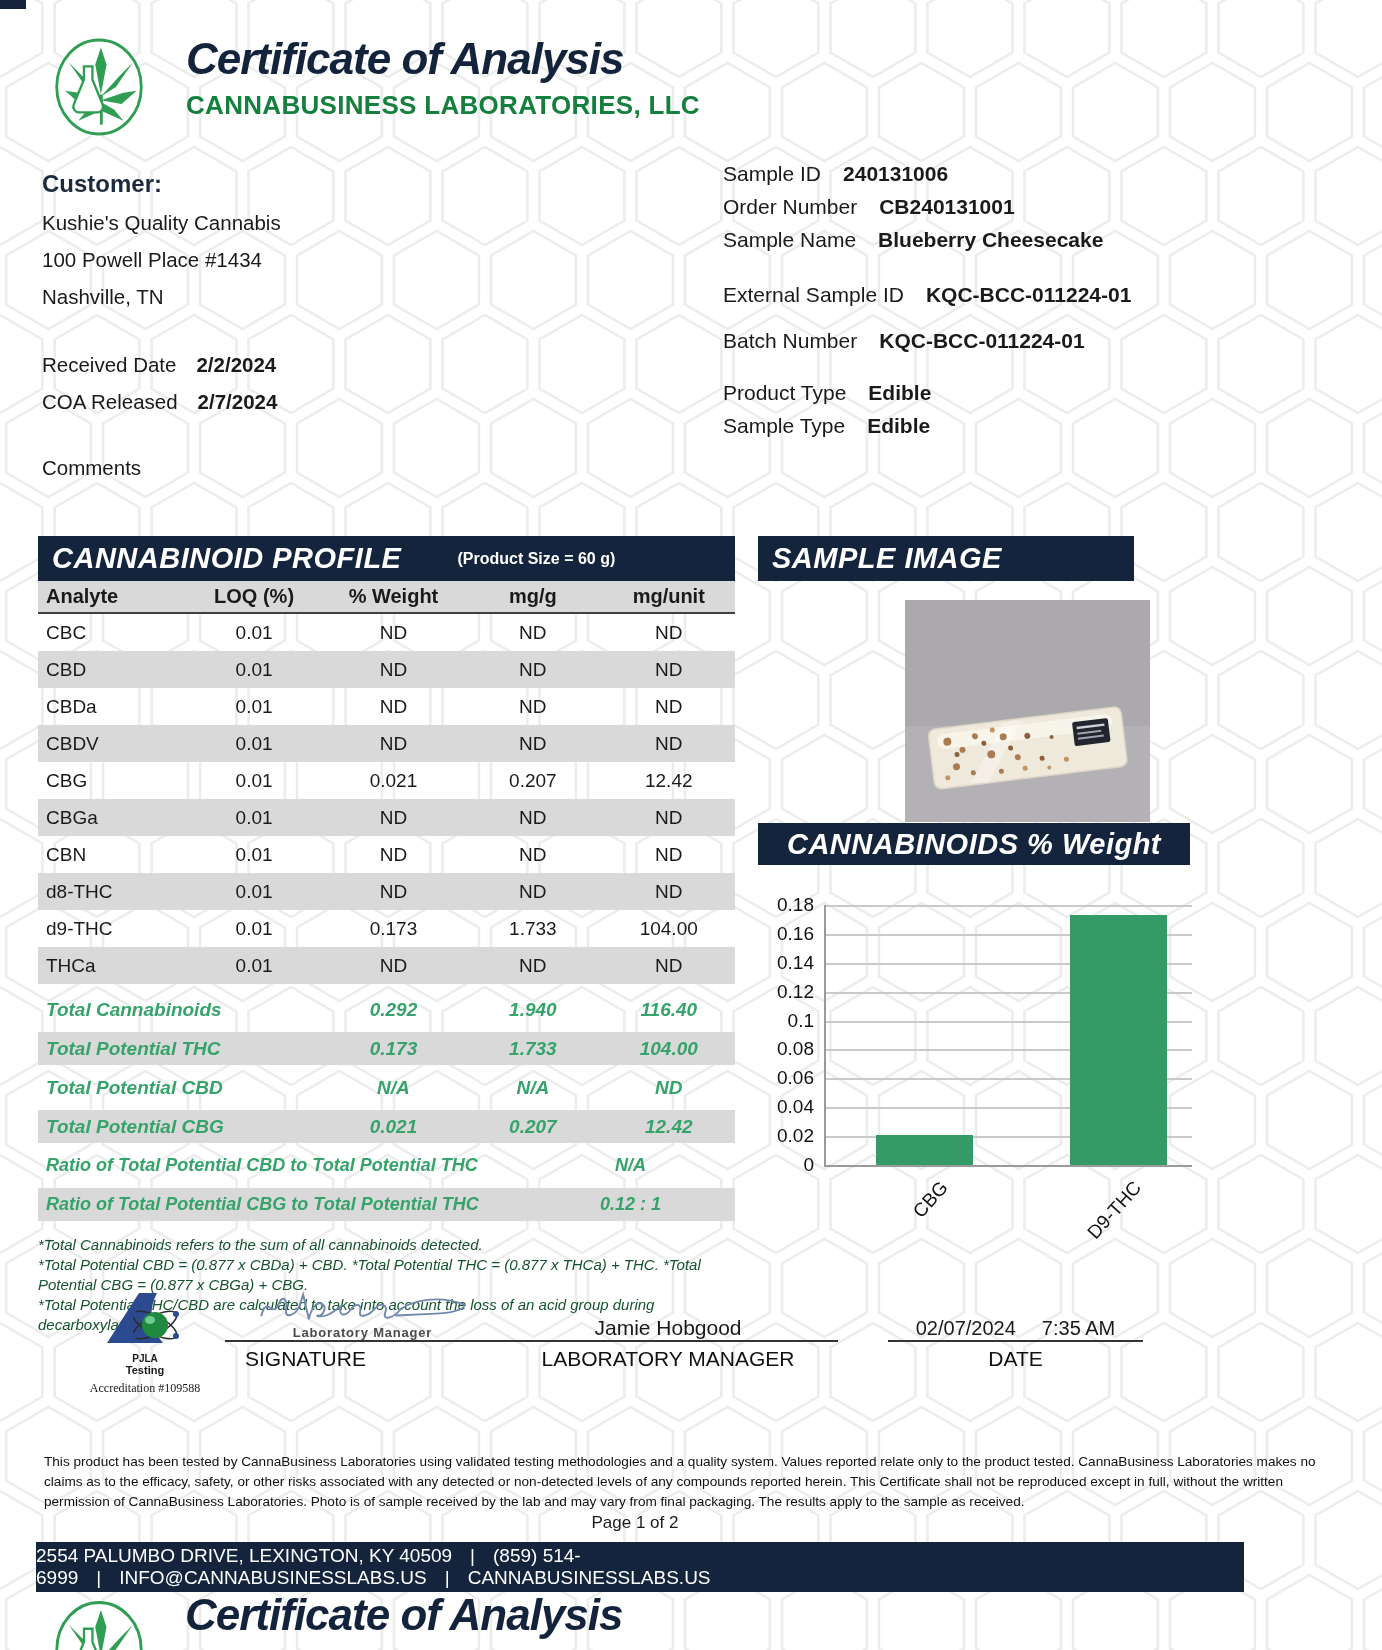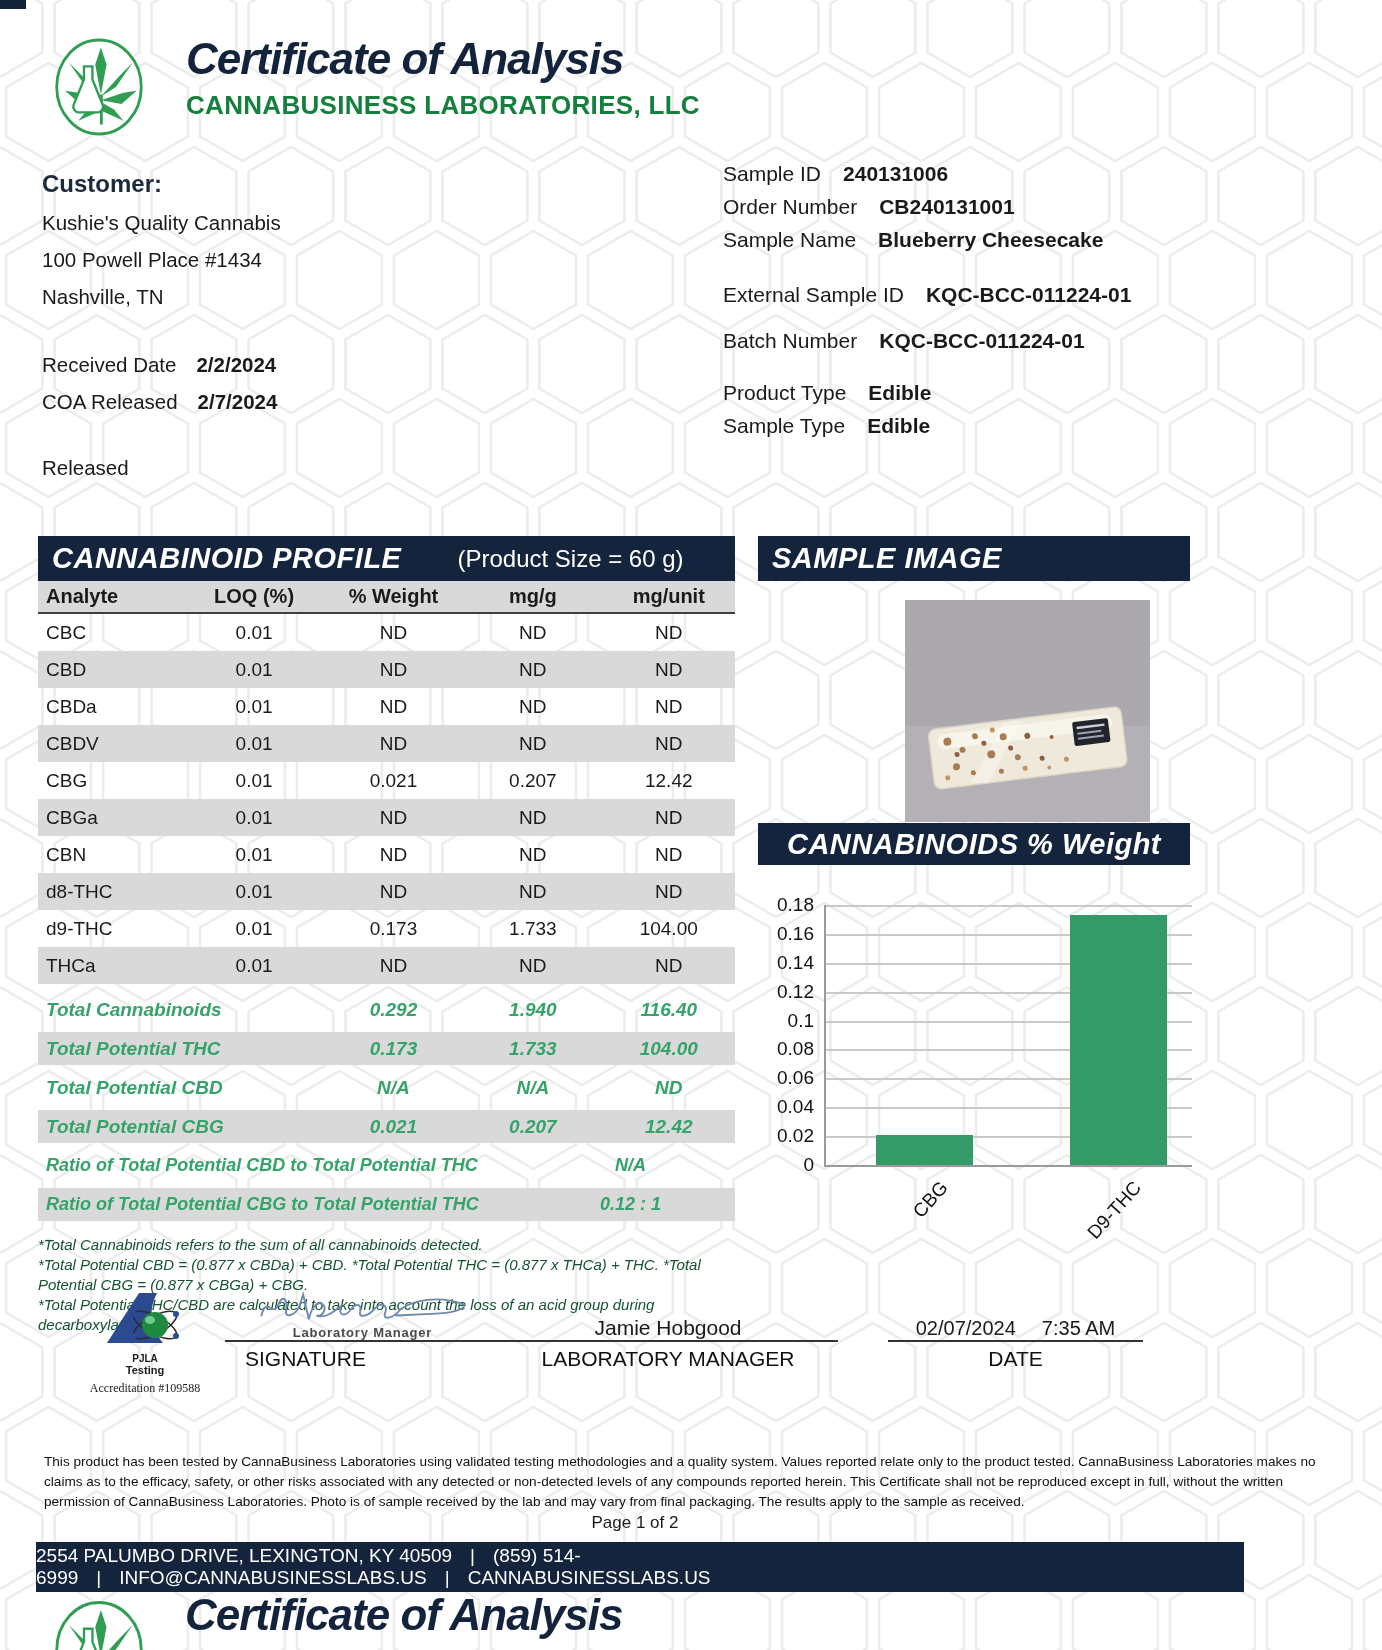--- a/index.html
+++ b/index.html
@@ -26,42 +26,42 @@
 
   
   .sampleinfo{left:723px;top:162px;width:520px;font-size:21px;}
   .si-row{display:flex;gap:22px;align-items:baseline;}
   .si-row .v{font-weight:bold;}
   .mt8{margin-top:9px;} .mt22{margin-top:22px;} .mt28{margin-top:28px;} .mt30{margin-top:31px;}
 
   
   .secbar{background:#14243C;color:#fff;display:flex;align-items:center;padding:0 14px;box-sizing:border-box;}
   .secbar .t{font-size:29px;font-weight:bold;font-style:italic;letter-spacing:.5px;white-space:nowrap;}
-  .secbar .sub{font-size:24px;font-weight:normal;margin-left:56px;white-space:nowrap;}
+  .secbar .sub{font-size:16px;font-weight:bold;margin-left:56px;white-space:nowrap;}
 
   
   .profile{left:38px;top:536px;width:697px;}
   .profile .secbar{width:697px;height:45px;}
   .row{display:flex;align-items:center;}
   .thead{height:31px;background:#D9D9D9;border-bottom:2px solid #3F3F3F;font-weight:bold;font-size:20px;}
   .c0{width:21%;padding-left:8px;box-sizing:border-box;text-align:left;}
   .c1{width:20%;text-align:center;} .c2{width:20%;text-align:center;}
   .c3{width:20%;text-align:center;} .c4{width:19%;text-align:center;}
   .arow{height:37px;font-size:19px;}
   .stripe{background:#D9D9D9;}
   .totals{margin-top:9px;}
   .trow{height:33px;margin-bottom:6px;font-size:19px;font-weight:bold;font-style:italic;color:#35A36A;}
   .trow .lbl{width:41%;padding-left:8px;box-sizing:border-box;}
   .rrow{height:33px;margin-bottom:6px;font-size:18px;font-weight:bold;font-style:italic;color:#35A36A;}
   .rrow .lbl{width:72%;padding-left:8px;box-sizing:border-box;}
   .rrow .val{width:26%;text-align:center;}
   .footnotes{margin-top:14px;font-style:italic;font-size:15px;line-height:1.33;color:#14532d;}
 
   
-  .sib{left:758px;top:536px;width:432px;height:45px;}
+  .sib{left:758px;top:536px;width:376px;height:45px;}
   .photo{left:905px;top:600px;}
   .chb{left:758px;top:823px;width:432px;height:42px;justify-content:center;}
   .chart{left:758px;top:893px;width:432px;height:350px;}
   .plot{position:absolute;left:66px;top:12px;width:366px;height:260px;
         border-left:2px solid #9a9a9a;border-bottom:2px solid #9a9a9a;}
   .gl{position:absolute;left:0;right:0;height:2px;background:#C9C9C9;}
   .tick{position:absolute;right:calc(100% + 12px);transform:translateY(-50%);font-size:19px;color:#111;}
   .cbar{position:absolute;bottom:0;}
   .cat{position:absolute;top:calc(100% + 12px);font-size:19px;color:#111;
        transform:rotate(-48deg);transform-origin:100% 0;white-space:nowrap;}
@@ -134,21 +134,21 @@
     <div class="dates">
       <div class="kv">
         <span>Received Date</span>
         <span class="v">2/2/2024</span>
       </div>
       <div class="kv">
         <span>COA Released</span>
         <span class="v">2/7/2024</span>
       </div>
     </div>
-    <div class="comments">Released</div>
+    <div class="comments">Comments</div>
   </section>
 
   <section class="layer sampleinfo">
     <div class="si-row">
       <span>Sample ID</span>
       <span class="v">240131006</span>
     </div>
     <div class="si-row mt8">
       <span>Order Number</span>
       <span class="v">CB240131001</span>

